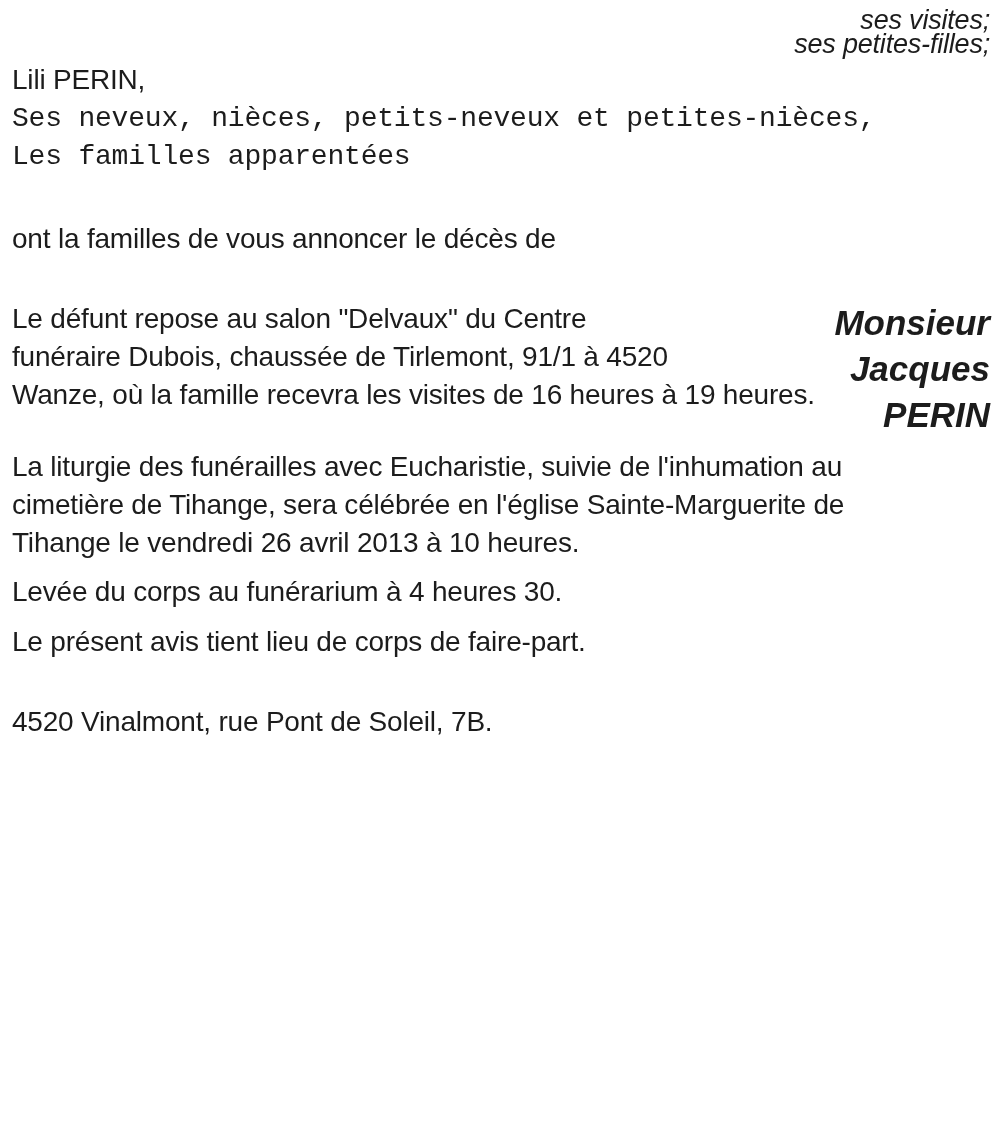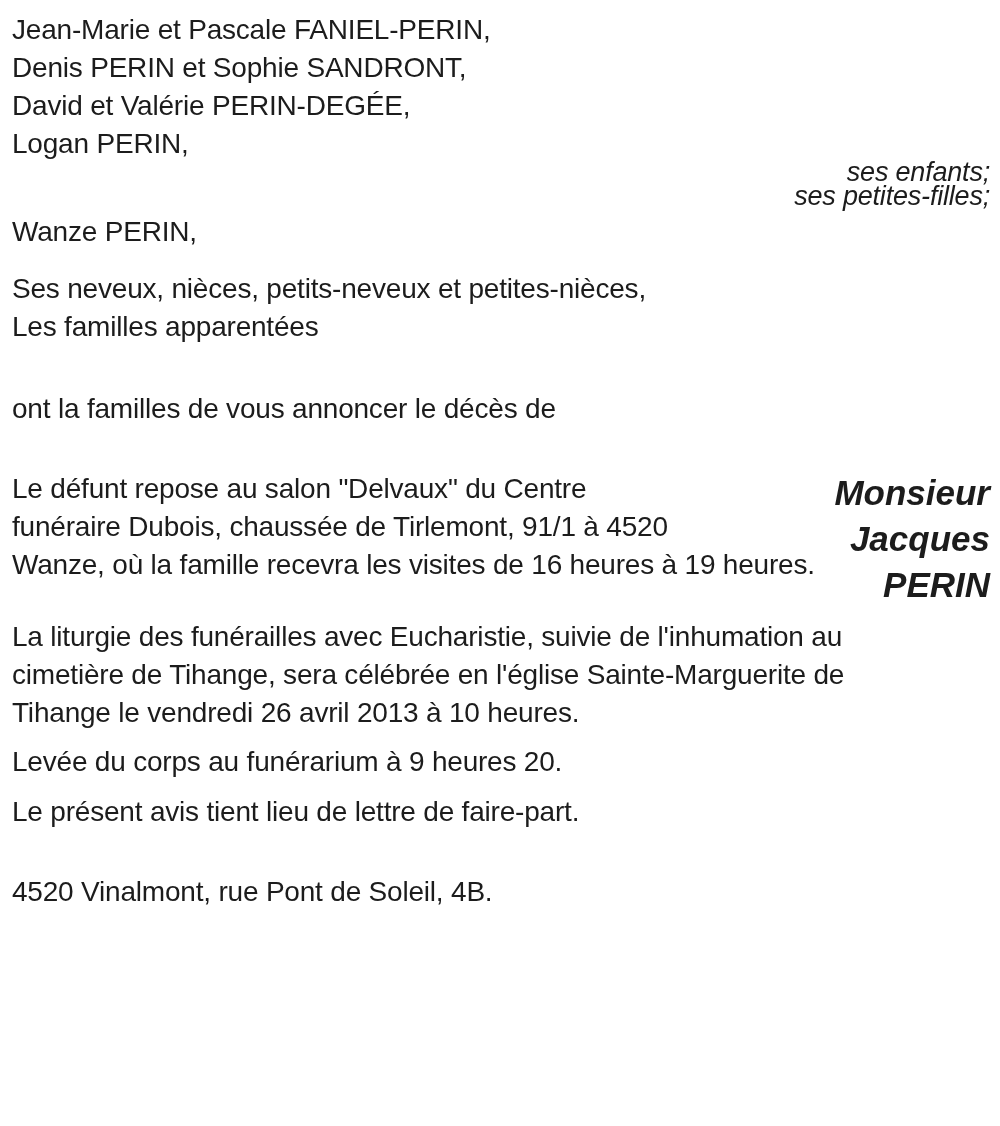--- a/index.html
+++ b/index.html
@@ -27,21 +27,21 @@
   .names { line-height: 38px; }
   .relation-label {
     text-align: right;
     font-style: italic;
     font-size: 27px;
     line-height: 30px;
     margin-top: -6px;
   }
   .names-2 { margin-top: 6px; }
   .names-3 { margin-top: 2px; }
-  .names-4 { margin-top: 19px; }
+  .names-4 { margin-top: 1px; font-family: Liberation Mono, monospace; }
   .announcement { margin-top: 44px; }
   .notice-section {
     position: relative;
     margin-top: 42px;
   }
   .deceased-name {
     position: absolute;
     top: 0;
     right: 0;
     text-align: right;
@@ -57,43 +57,42 @@
   .para-levee   { margin-top: 11px; }
   .para-notice  { margin-top: 12px; }
   .address { margin-top: 42px; }
 </style>
 </head>
 <body>
 
 <main class="page">
 
   <section>
-    <div class="names names-1">Jean-Marie et Pascale FANIEL-PERIN,<br>Denis PERIN et Sophie SANDRONT,<br>David et Valérie PERIN-DEGÉE,<br>Logan PERIN,</div>
 
-    <div class="relation-label">ses enfants;</div>
+    <div class="relation-label">ses visites;</div>
 
 
     <div class="relation-label">ses petites-filles;</div>
 
-    <div class="names names-3">Wanze PERIN,</div>
+    <div class="names names-3">Lili PERIN,</div>
 
 
     <div class="names names-4">Ses neveux, nièces, petits-neveux et petites-nièces,<br>Les familles apparentées</div>
   </section>
 
   <p class="announcement">ont la familles de vous annoncer le décès de</p>
 
   <section class="notice-section">
     <div class="deceased-name">Monsieur<br>Jacques<br>PERIN</div>
 
 
     <p class="para para-repose">Le défunt repose au salon "Delvaux" du Centre<br>funéraire Dubois, chaussée de Tirlemont, 91/1 à 4520<br>Wanze, où la famille recevra les visites de 16 heures à 19 heures.</p>
 
     <p class="para para-liturgy">La liturgie des funérailles avec Eucharistie, suivie de l'inhumation au<br>cimetière de Tihange, sera célébrée en l'église Sainte-Marguerite de<br>Tihange le vendredi 26 avril 2013 à 10 heures.</p>
 
-    <p class="para para-levee">Levée du corps au funérarium à 9 heures 20.</p>
+    <p class="para para-levee">Levée du corps au funérarium à 4 heures 30.</p>
 
-    <p class="para para-notice">Le présent avis tient lieu de lettre de faire-part.</p>
+    <p class="para para-notice">Le présent avis tient lieu de corps de faire-part.</p>
   </section>
 
-  <p class="address">4520 Vinalmont, rue Pont de Soleil, 4B.</p>
+  <p class="address">4520 Vinalmont, rue Pont de Soleil, 7B.</p>
 
 </main>
 
 </body></html>

